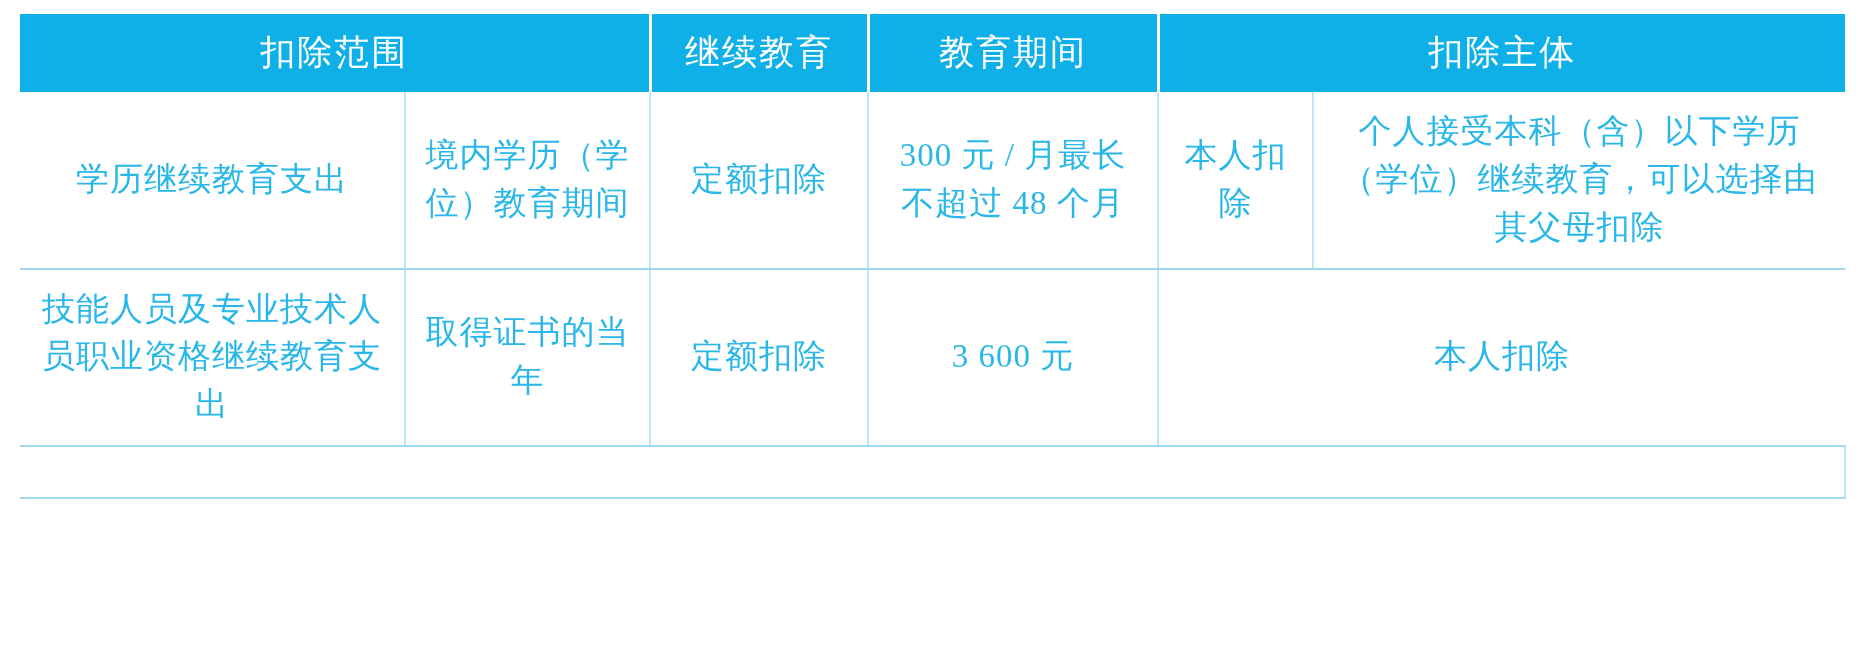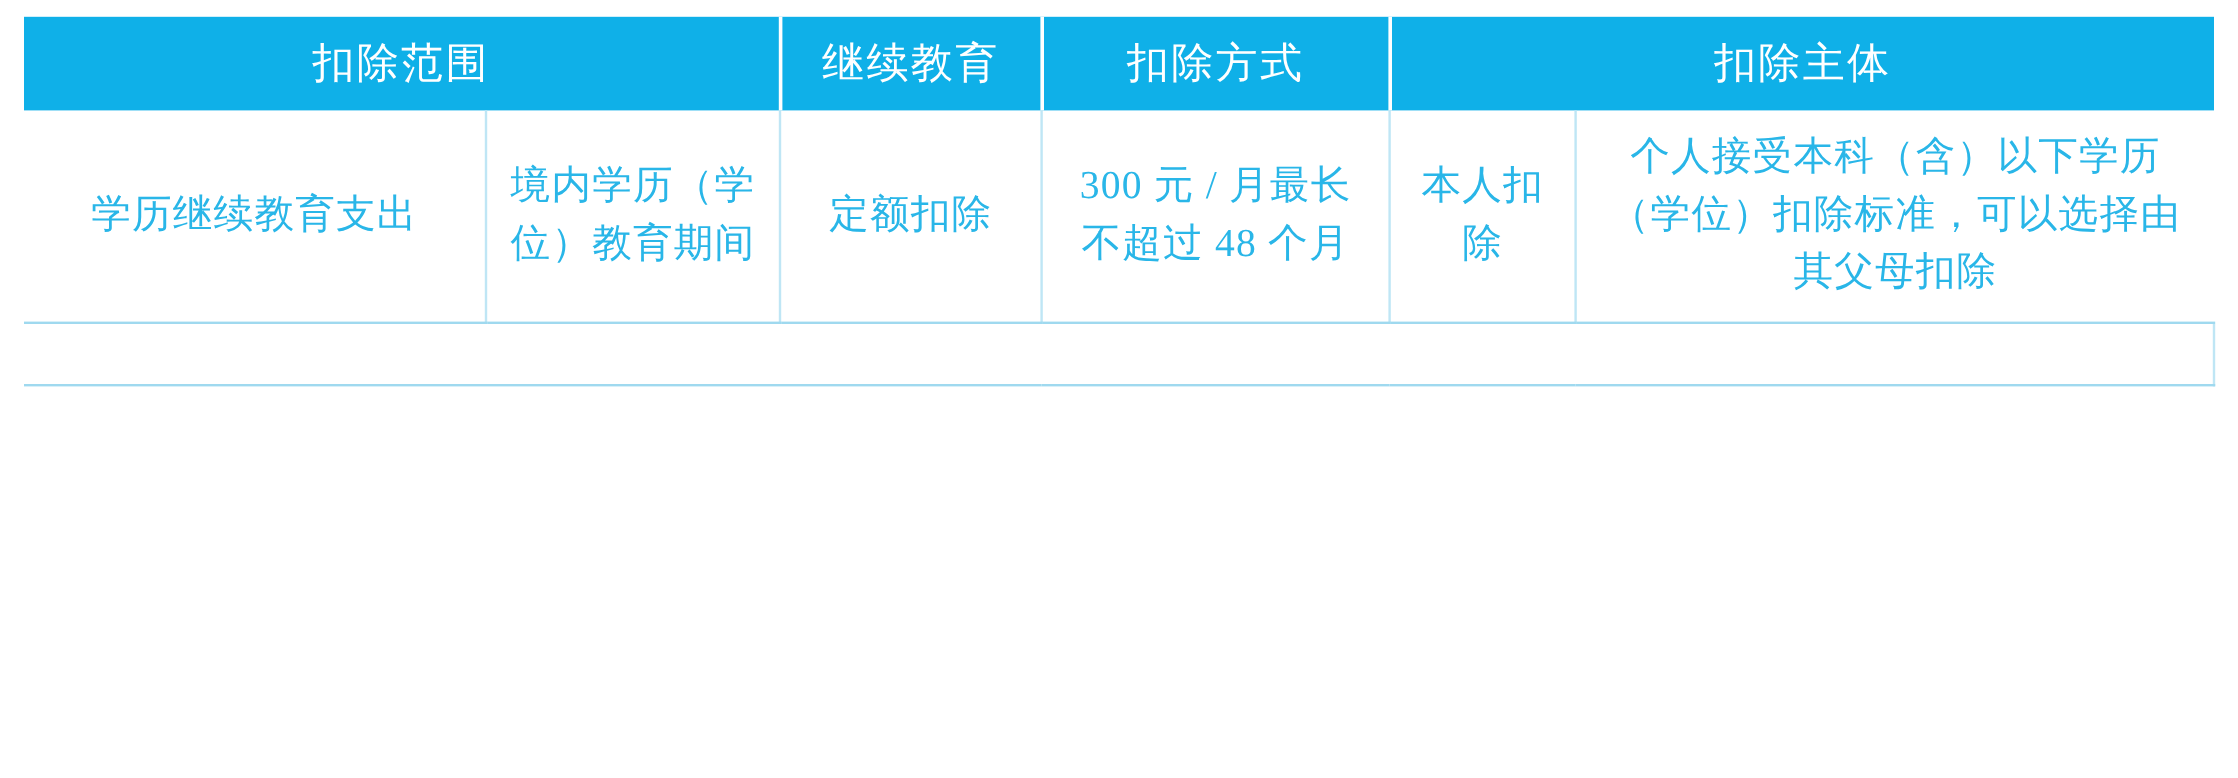--- a/index.html
+++ b/index.html
@@ -99,31 +99,38 @@
       <col style="width:245px">
       <col style="width:218px">
       <col style="width:290px">
       <col style="width:155px">
       <col style="width:532px">
     </colgroup>
     <thead>
       <tr>
         <th colspan="2">扣除范围</th>
         <th>继续教育</th>
-        <th>扣除方式</th>
+        <th>教育期间</th>
         <th colspan="2">扣除主体</th>
       </tr>
     </thead>
     <tbody>
       <tr>
         <td>学历继续教育支出</td>
         <td class="nowrap-narrow">境内学历（学位）教育期间</td>
         <td>定额扣除</td>
         <td class="nowrap-narrow">300 元 / 月最长不超过 48 个月</td>
         <td class="nowrap-narrow">本人扣除</td>
-        <td class="no-right">个人接受本科（含）以下学历（学位）扣除标准，可以选择由其父母扣除</td>
+        <td class="no-right">个人接受本科（含）以下学历（学位）继续教育，可以选择由其父母扣除</td>
+      </tr>
+      <tr>
+        <td class="cell-left">技能人员及专业技术人员职业资格继续教育支出</td>
+        <td class="nowrap-narrow">取得证书的当年</td>
+        <td>定额扣除</td>
+        <td>3 600 元</td>
+        <td colspan="2" class="no-right">本人扣除</td>
       </tr>
       <tr class="row-last-spacer">
         <td colspan="6"></td>
       </tr>
     </tbody>
   </table>
 </div>
 
 </body></html>

